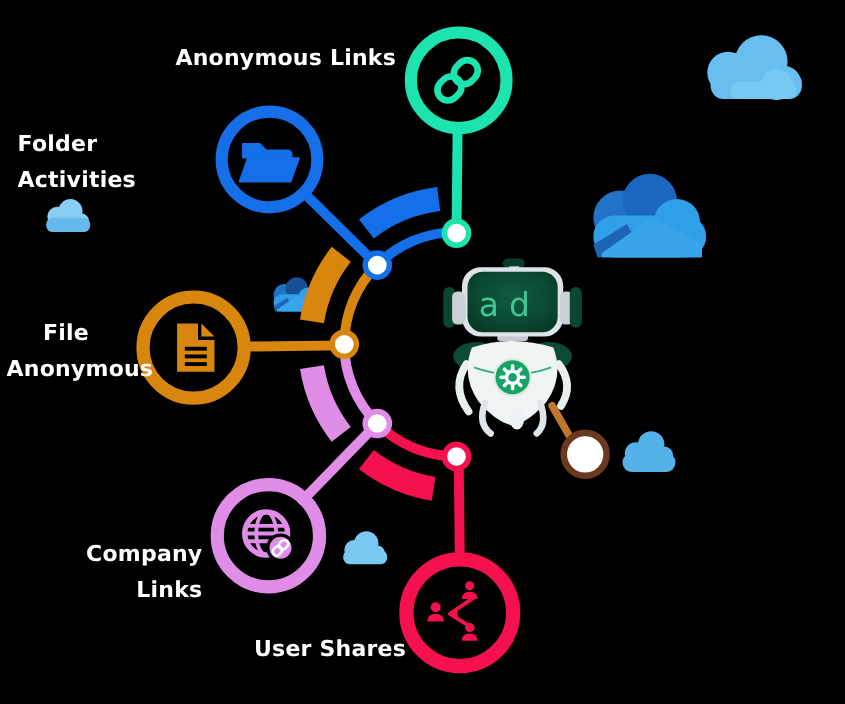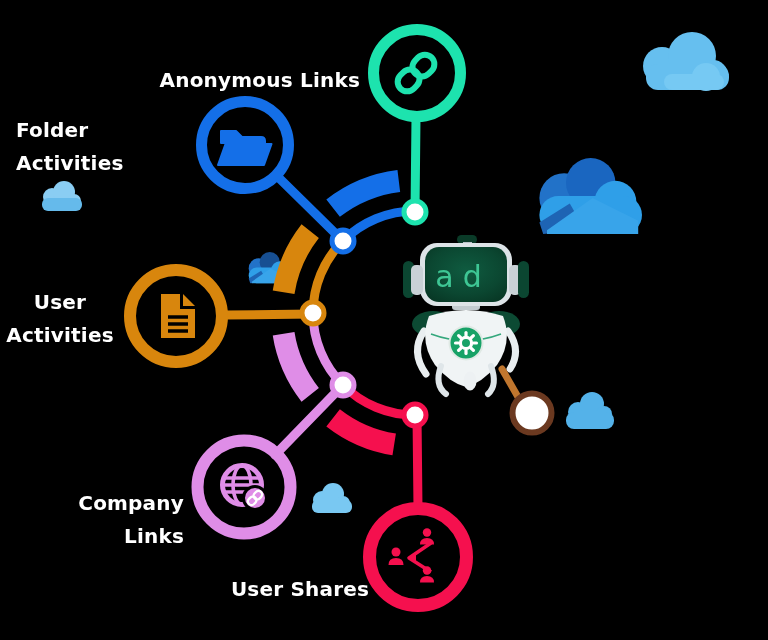--- a/index.html
+++ b/index.html
@@ -1,21 +1,21 @@
 <!DOCTYPE html>
 <html><head>
 <meta charset="utf-8">
 <style>
   html,body{margin:0;padding:0;background:#000;}
   .stage{position:relative;width:768px;height:640px;background:#000000;overflow:hidden;
          font-family:"DejaVu Sans","Liberation Sans",sans-serif;}
   .stage svg{position:absolute;left:0;top:0;}
   .cat-label{position:absolute;color:#ffffff;font-weight:700;font-size:20px;line-height:33px;
              letter-spacing:.2px;}
-  .lbl-anon{left:140px;top:36px;width:220px;text-align:right;margin-top:28px;}
+  .lbl-anon{left:140px;top:36px;width:220px;text-align:right;}
   .lbl-folder{left:16px;top:114px;width:170px;text-align:left;}
   .lbl-file{left:6px;top:286px;width:108px;text-align:center;}
   .lbl-company{left:16px;top:487px;width:168px;text-align:right;}
   .lbl-user{left:226px;top:573px;width:148px;text-align:center;}
 </style>
 </head>
 <body>
 
 <div class="stage">
 
@@ -214,17 +214,17 @@
     <circle cx="415" cy="212" r="11" stroke="#1DE3AE"></circle>
     <circle cx="343" cy="241" r="11" stroke="#146FE8"></circle>
     <circle cx="313" cy="313" r="11" stroke="#D8860D"></circle>
     <circle cx="343" cy="385" r="11" stroke="#DF8DE7"></circle>
     <circle cx="415" cy="415" r="11" stroke="#F5104E"></circle>
   </g>
 </svg>
 
 <div class="cat-label lbl-anon">Anonymous Links</div>
 <div class="cat-label lbl-folder">Folder Activities</div>
-<div class="cat-label lbl-file">User Activities</div>
+<div class="cat-label lbl-file">File Anonymous</div>
 <div class="cat-label lbl-user">User Shares</div>
 <div class="cat-label lbl-company">Company Links</div>
 
 </div>
 
 </body></html>

